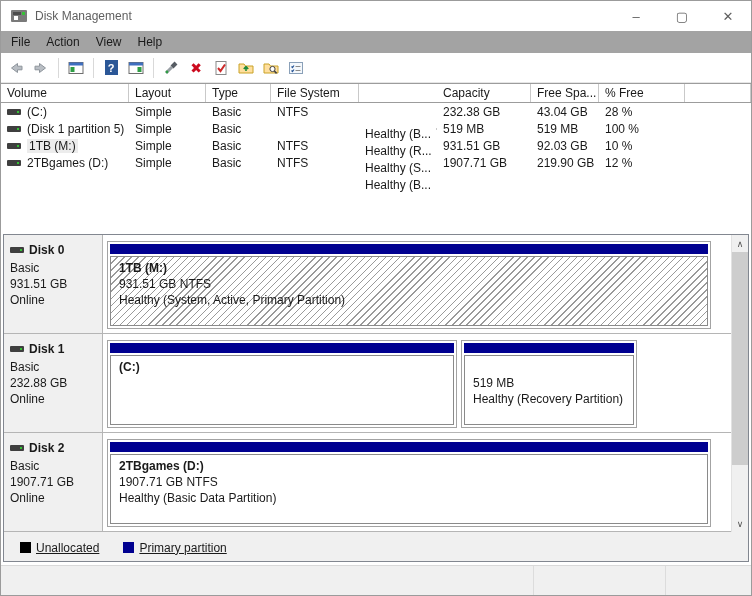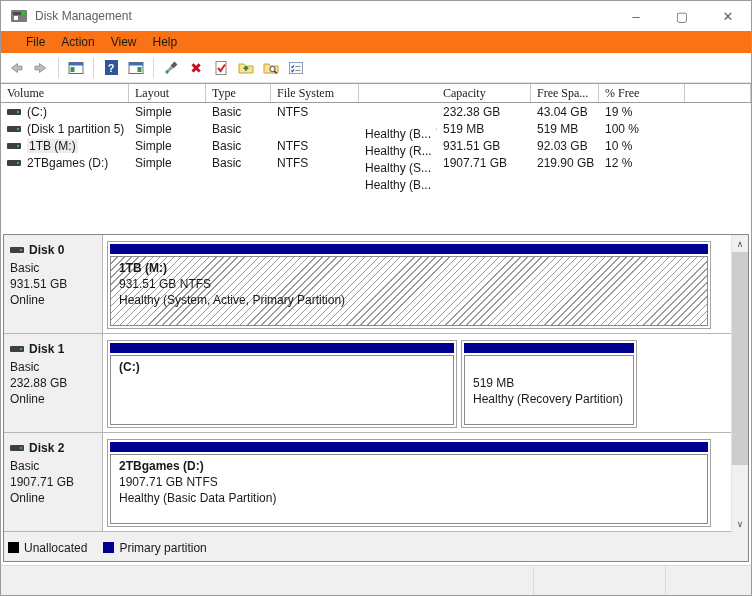--- a/index.html
+++ b/index.html
@@ -15,34 +15,34 @@
   .title-ico { width:16px; height:12px; margin:0 8px 0 10px; position:relative;
     background:#7a7a7a; border-radius:1px; }
   .title-ico::before { content:''; position:absolute; left:2px; top:2px; width:8px; height:3px; background:#4c4c4c; }
   .title-ico::after { content:''; position:absolute; right:2px; top:2px; width:3px; height:3px; background:#35c135; }
   .title-ico .slot { position:absolute; left:3px; bottom:2px; width:4px; height:4px; background:#ffffff; }
   .title-text { color:#5f5f5f; }
   .win-controls { margin-left:auto; display:flex; height:100%; }
   .win-btn { width:46px; height:100%; display:flex; align-items:center; justify-content:center;
     color:#5f5f5f; font-size:13px; }
   
-  .menubar { height:22px; display:flex; align-items:center; padding-left:17px; flex:none; background:#f97316; }
+  .menubar { height:22px; display:flex; align-items:center; padding-left:2px; flex:none; background:#a3a3a3; }
   .menu-item { padding:2px 8px; }
   
   .toolbar { height:30px; display:flex; align-items:center; padding-left:4px; gap:3px; flex:none;
     background:#fff; border-bottom:1px solid #e6e6e6; }
   .tb { width:22px; height:22px; display:flex; align-items:center; justify-content:center; }
   .tb-sep { width:1px; height:20px; background:#d9d9d9; margin:0 3px; }
   .glyph-red-x { color:#cc0a1e; font-size:14px; font-weight:bold; }
   .help-chip { width:13px; height:15px; background:#2b5797; color:#fff; font-size:11px; font-weight:bold;
     display:flex; align-items:center; justify-content:center; }
   
   .vol-list { height:149px; flex:none; border-top:1px solid #9c9c9c; background:#fff; overflow:hidden; }
   .vhead { display:flex; height:19px; border-bottom:1px solid #9c9c9c; background:#ffffff; }
-  .vhead .hc { padding:2px 0 0 6px; border-right:1px solid #c9c9c9; overflow:hidden; white-space:nowrap;font-family:Liberation Serif, serif; }
+  .vhead .hc { padding:2px 0 0 6px; border-right:1px solid #c9c9c9; overflow:hidden; white-space:nowrap; }
   .vrow { display:flex; height:17px; align-items:center; }
   .vc { padding-left:6px; overflow:hidden; white-space:nowrap; }
   .c0{width:128px;} .c1{width:77px;} .c2{width:65px;} .c3{width:88px;}
   .c4{width:78px;margin-top:44px;} .c5{width:94px;} .c6{width:68px;} .c7{width:86px;} .c8{flex:1;}
   .volcell { display:flex; align-items:center; gap:6px; }
   .disk-ico { width:14px; height:6px; background:#3f3f3f; border-radius:1px; position:relative; flex:none; }
   .disk-ico::after { content:''; position:absolute; right:2px; top:2px; width:2px; height:2px; background:#35c135; }
   .sel-name { background:#ececec; padding:0 2px; }
   
   .gpane { flex:1; margin:2px 2px 2px 2px; border:1px solid #828790; background:#ffffff;
@@ -56,21 +56,21 @@
   .pband { height:10px; background:#000090; flex:none; }
   .pbody { flex:1; margin-top:2px; border:1px solid #8a8a8a; background:#fff;
     padding:3px 0 0 8px; line-height:16px; overflow:hidden; white-space:nowrap; }
   .pbody.hatched {
     background-color:#ffffff;
     background-image:repeating-linear-gradient(135deg, transparent 0, transparent 4px, #9a9a9a 4px, #9a9a9a 5px);
   }
   .pl { height:16px; }
   .b { font-weight:bold; }
   
-  .legend { height:31px; background:#f0f0f0; display:flex; align-items:center; gap:16px; padding-left:4px; flex:none; }
+  .legend { height:31px; background:#f0f0f0; display:flex; align-items:center; gap:24px; padding-left:16px; flex:none;text-decoration:underline; }
   .leg-item { display:flex; align-items:center; gap:5px; }
   .swatch { width:11px; height:11px; flex:none; }
   .sw-black { background:#000000; }
   .sw-navy { background:#000090; }
   
   .vscroll { position:absolute; top:0; right:0; bottom:29px; width:17px; background:#f0f0f0;
     display:flex; flex-direction:column; border-left:1px solid #e2e2e2; }
   .sb-btn { height:17px; flex:none; display:flex; align-items:center; justify-content:center;
     color:#505050; font-size:9px; background:#f0f0f0; }
   .sb-thumb { height:213px; background:#cdcdcd; flex:none; }
@@ -192,21 +192,21 @@
       <div class="vc c0 volcell">
           <span class="disk-ico"></span>
           <span>(C:)</span>
         </div>
       <div class="vc c1">Simple</div>
       <div class="vc c2">Basic</div>
       <div class="vc c3">NTFS</div>
       <div class="vc c4">Healthy (B...</div>
       <div class="vc c5">232.38 GB</div>
       <div class="vc c6">43.04 GB</div>
-      <div class="vc c7">19 %</div>
+      <div class="vc c7">28 %</div>
     </div>
 
     <div class="vrow">
       <div class="vc c0 volcell">
           <span class="disk-ico"></span>
           <span>(Disk 1 partition 5)</span>
         </div>
       <div class="vc c1">Simple</div>
       <div class="vc c2">Basic</div>
       <div class="vc c3"></div>

